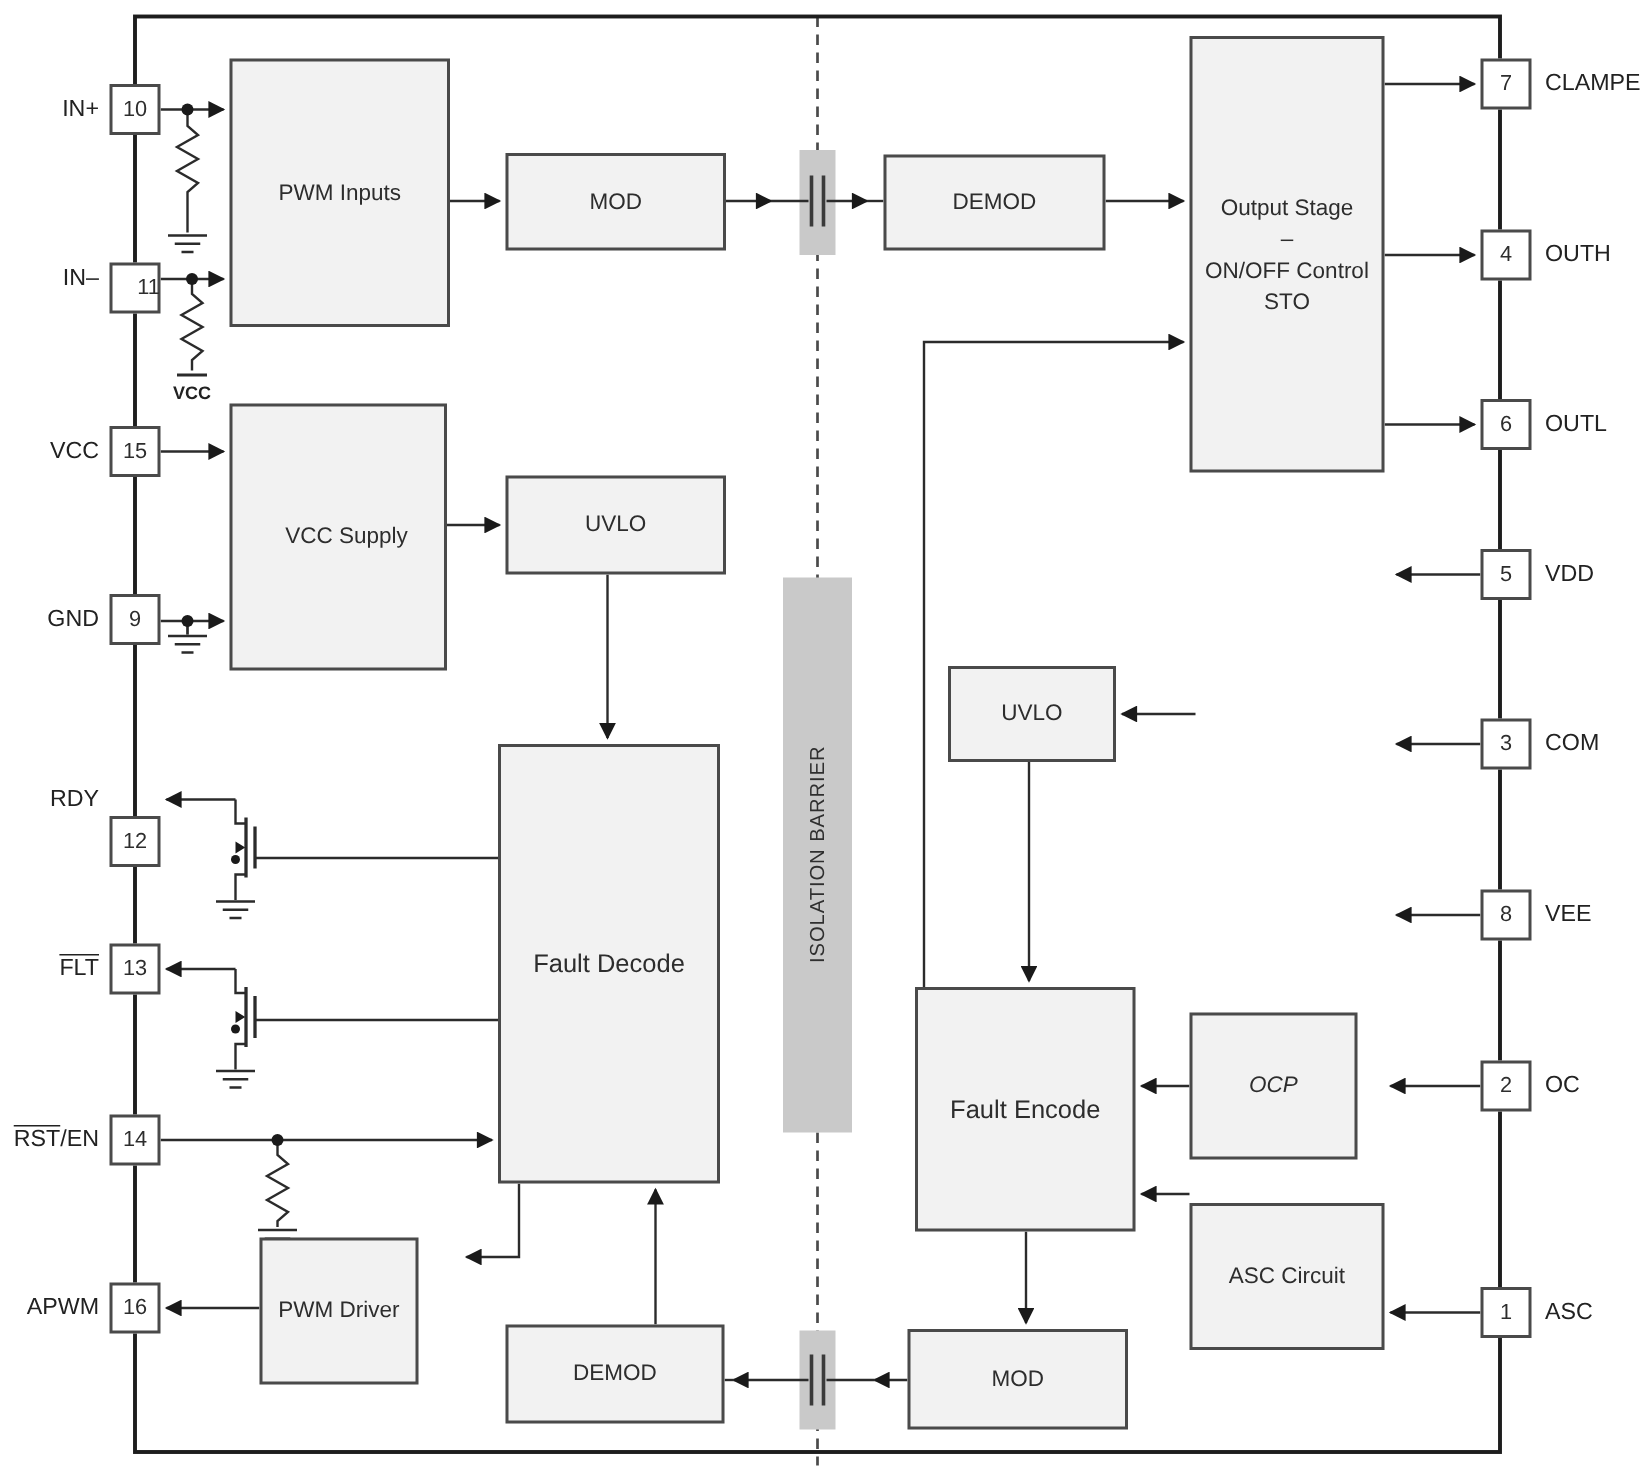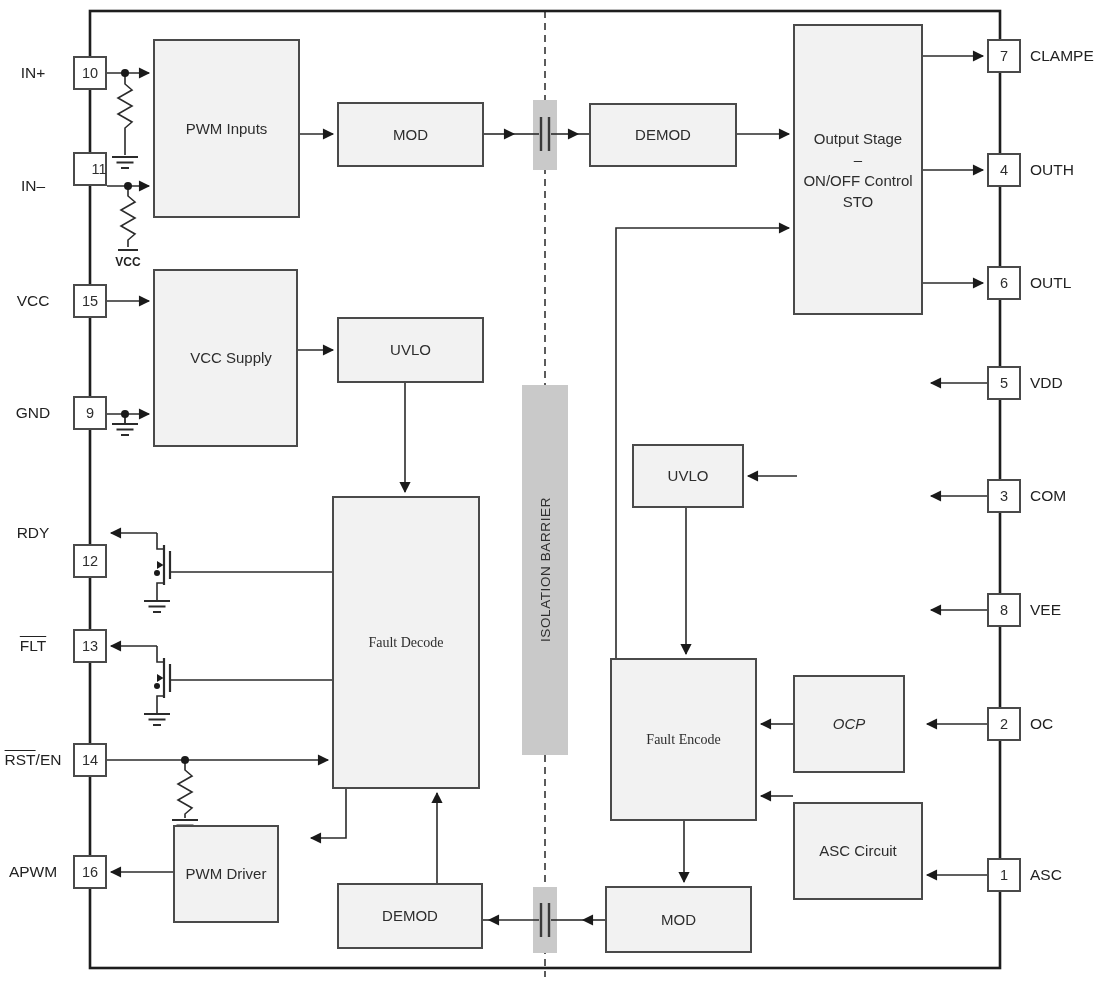--- a/index.html
+++ b/index.html
@@ -2,28 +2,28 @@
 <html><head>
 <meta charset="utf-8">
 <style>
   html,body{margin:0;padding:0;background:#ffffff;}
   .stage{position:relative;width:1100px;height:982px;background:#ffffff;
          font-family:"Liberation Sans", sans-serif;color:#2d2d2d;overflow:hidden;}
   svg.layer{position:absolute;left:0;top:0;z-index:1;}
   .block{position:absolute;z-index:2;background:#f2f2f2;border:2px solid #4a4a4a;
          display:flex;align-items:center;justify-content:center;text-align:center;
          font-size:15px;color:#2d2d2d;box-sizing:border-box;line-height:20px;}
-  .block.big{font-size:14px;font-family:Liberation Serif, serif;}
+  .block.big{font-size:17px;}
   .block .stack{display:block;}
   .block .stack span{display:block;line-height:21px;}
   .pin{position:absolute;z-index:3;width:34px;height:34px;background:#ffffff;
        border:2px solid #4a4a4a;box-sizing:border-box;display:flex;align-items:center;
        justify-content:center;font-size:14.5px;color:#2d2d2d;}
   .plabel{position:absolute;z-index:3;font-size:15.5px;color:#222;line-height:20px;white-space:nowrap;}
-  .plabel-l{left:0;width:66px;text-align:center;}
+  .plabel-l{left:0;width:66px;text-align:right;}
   .plabel-r{left:1030px;width:72px;text-align:left;}
   .ov{text-decoration:overline;}
   .netlabel{position:absolute;z-index:3;font-size:12px;font-weight:700;color:#222;
             width:44px;text-align:center;}
   .barrier-text{position:absolute;z-index:2;left:522px;top:385px;width:46px;height:370px;
                 display:flex;align-items:center;justify-content:center;
                 writing-mode:vertical-rl;transform:rotate(180deg);
                 font-size:13.5px;font-weight:500;letter-spacing:0.6px;color:#2f2f2f;}
 </style>
 </head>
@@ -186,21 +186,21 @@
   <div class="block" style="left:337px;top:883px;width:146px;height:66px;">
       <span>DEMOD</span>
     </div>
   <div class="block" style="left:605px;top:886px;width:147px;height:67px;">
       <span>MOD</span>
     </div>
 
   <div class="pin" style="left:73px;top:56px;">
       <span>10</span>
     </div>
-  <div class="pin" style="left:73px;top:152px;padding-left:18px;">
+  <div class="pin" style="left:73px;top:175px;padding-left:18px;">
       <span>11</span>
     </div>
   <div class="pin" style="left:73px;top:284px;">
       <span>15</span>
     </div>
   <div class="pin" style="left:73px;top:396px;">
       <span>9</span>
     </div>
   <div class="pin" style="left:73px;top:518px;margin-top:26px;">
       <span>12</span>

